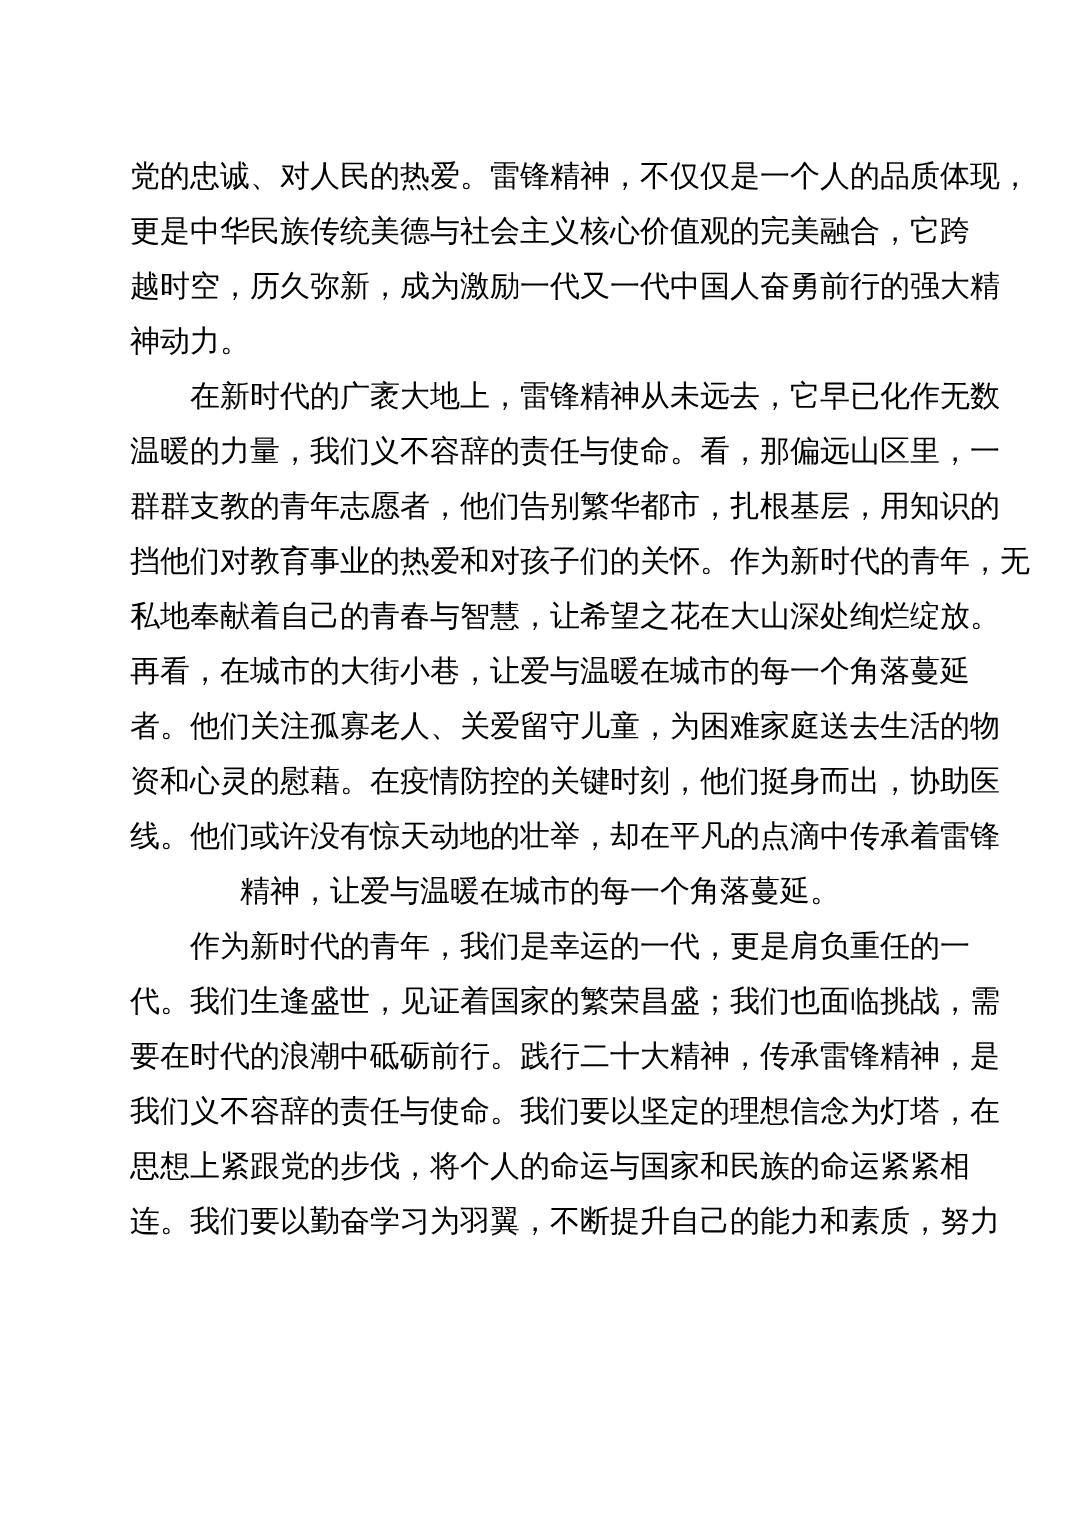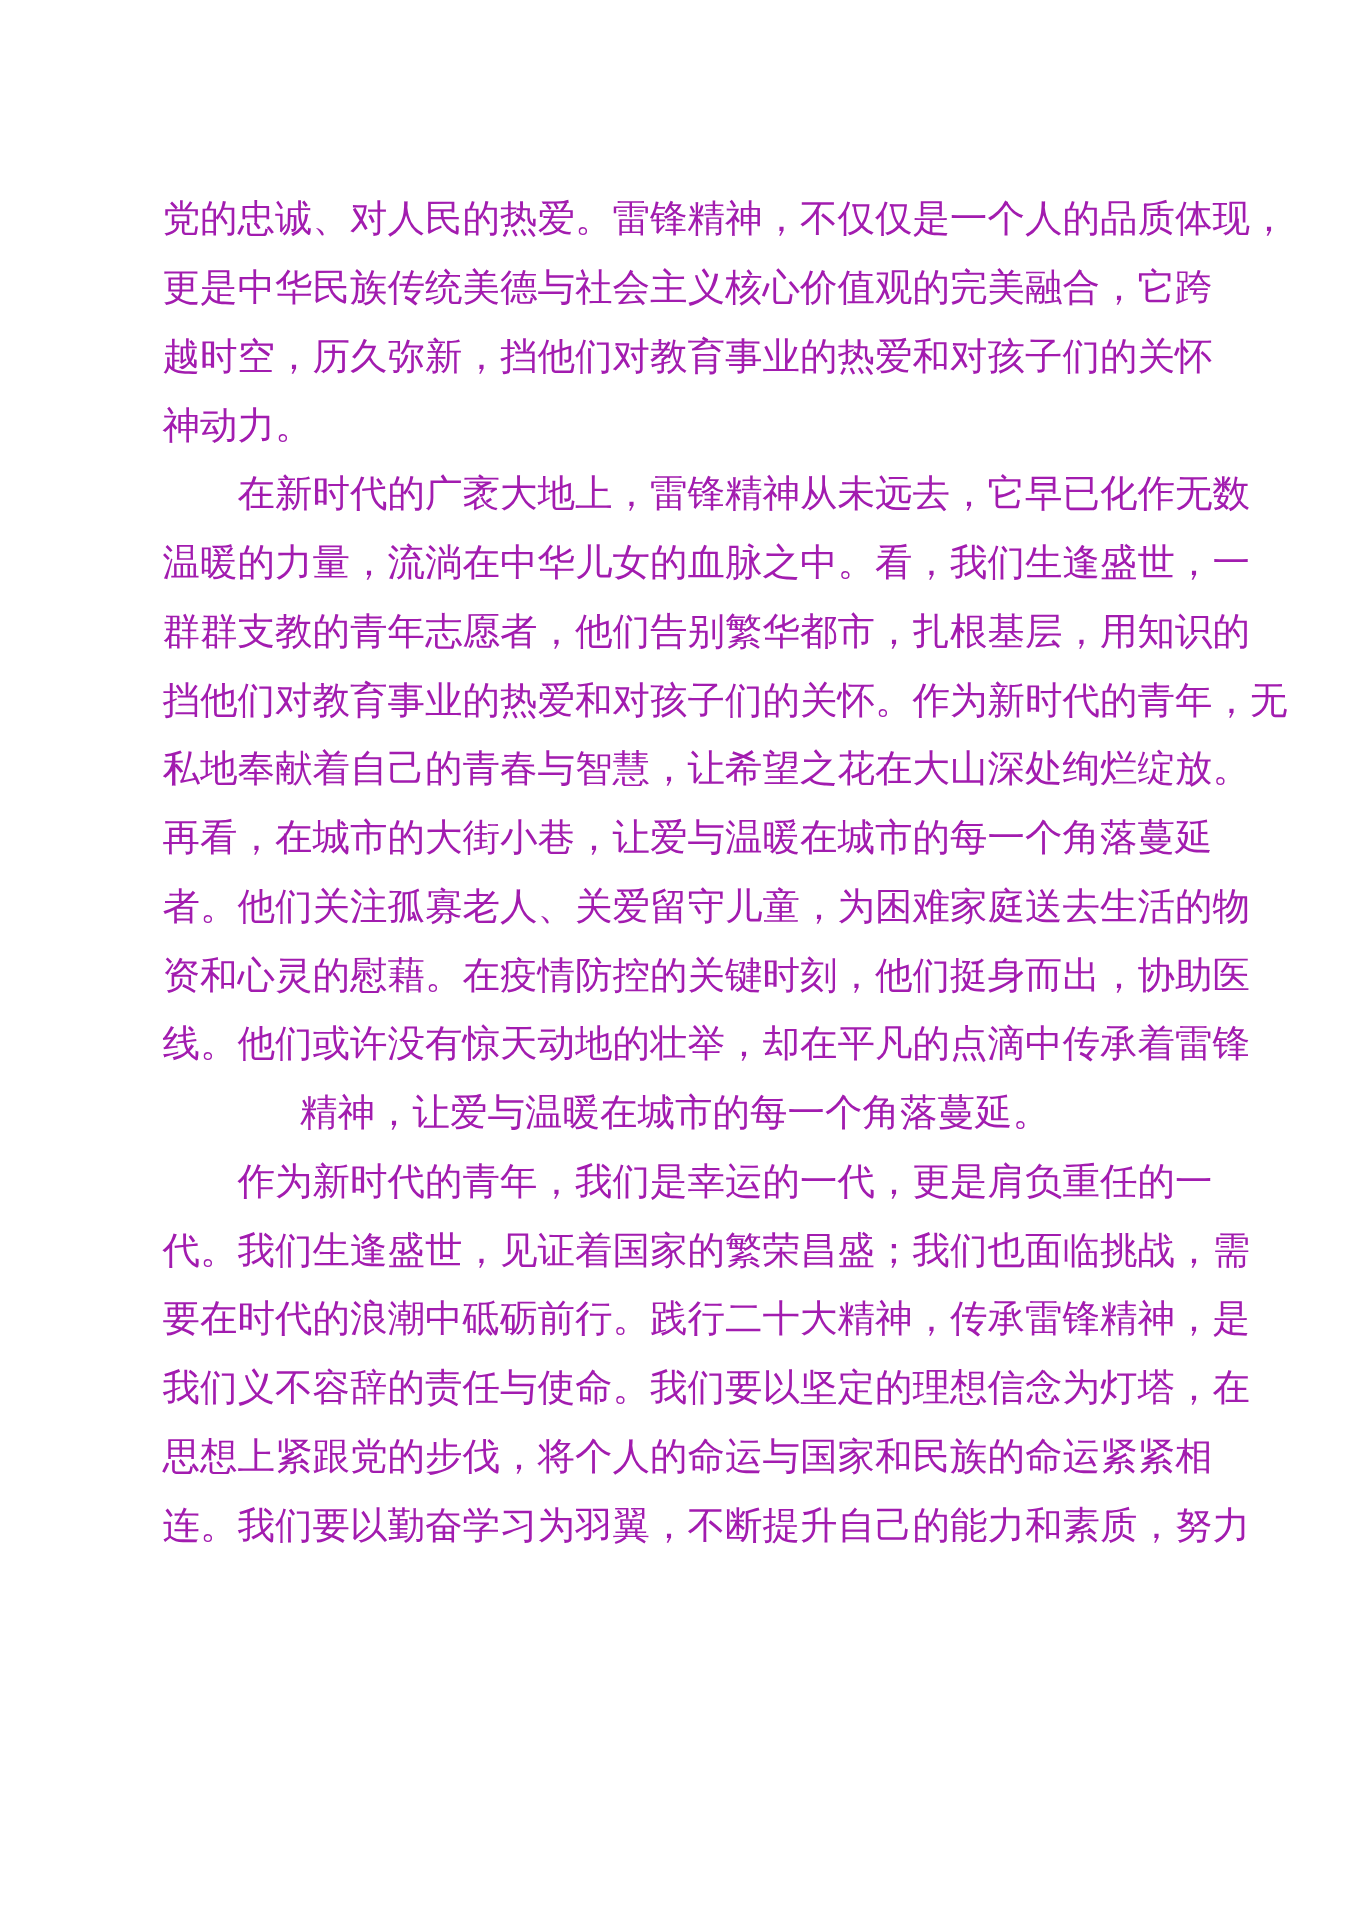--- a/index.html
+++ b/index.html
@@ -21,21 +21,21 @@
     background: #ffffff;
   }
   .paragraph {
     margin: 0;
     padding: 0;
   }
   .line {
     height: 55px;
     line-height: 55px;
     font-size: 30px;
-    color: #a21caf;
+    color: #000000;
     white-space: nowrap;
     text-align: justify;
     text-align-last: justify;
     text-justify: inter-character;
     overflow: visible;
   }
   .line.indent {
     text-indent: 2em;
   }
   .line.end-left {
@@ -48,27 +48,27 @@
   }
 </style>
 </head>
 <body>
 
 <div class="page">
 
   <section class="paragraph">
     <div class="line">党的忠诚、对人民的热爱。雷锋精神，不仅仅是一个人的品质体现，</div>
     <div class="line">更是中华民族传统美德与社会主义核心价值观的完美融合，它跨</div>
-    <div class="line">越时空，历久弥新，挡他们对教育事业的热爱和对孩子们的关怀</div>
+    <div class="line">越时空，历久弥新，成为激励一代又一代中国人奋勇前行的强大精</div>
     <div class="line end-left">神动力。</div>
   </section>
 
   <section class="paragraph">
     <div class="line indent">在新时代的广袤大地上，雷锋精神从未远去，它早已化作无数</div>
-    <div class="line">温暖的力量，流淌在中华儿女的血脉之中。看，我们生逢盛世，一</div>
+    <div class="line">温暖的力量，我们义不容辞的责任与使命。看，那偏远山区里，一</div>
     <div class="line">群群支教的青年志愿者，他们告别繁华都市，扎根基层，用知识的</div>
     <div class="line">挡他们对教育事业的热爱和对孩子们的关怀。作为新时代的青年，无</div>
     <div class="line">私地奉献着自己的青春与智慧，让希望之花在大山深处绚烂绽放。</div>
     <div class="line">再看，在城市的大街小巷，让爱与温暖在城市的每一个角落蔓延</div>
     <div class="line">者。他们关注孤寡老人、关爱留守儿童，为困难家庭送去生活的物</div>
     <div class="line">资和心灵的慰藉。在疫情防控的关键时刻，他们挺身而出，协助医</div>
     <div class="line">线。他们或许没有惊天动地的壮举，却在平凡的点滴中传承着雷锋</div>
     <div class="line end-center">精神，让爱与温暖在城市的每一个角落蔓延。</div>
   </section>
 

